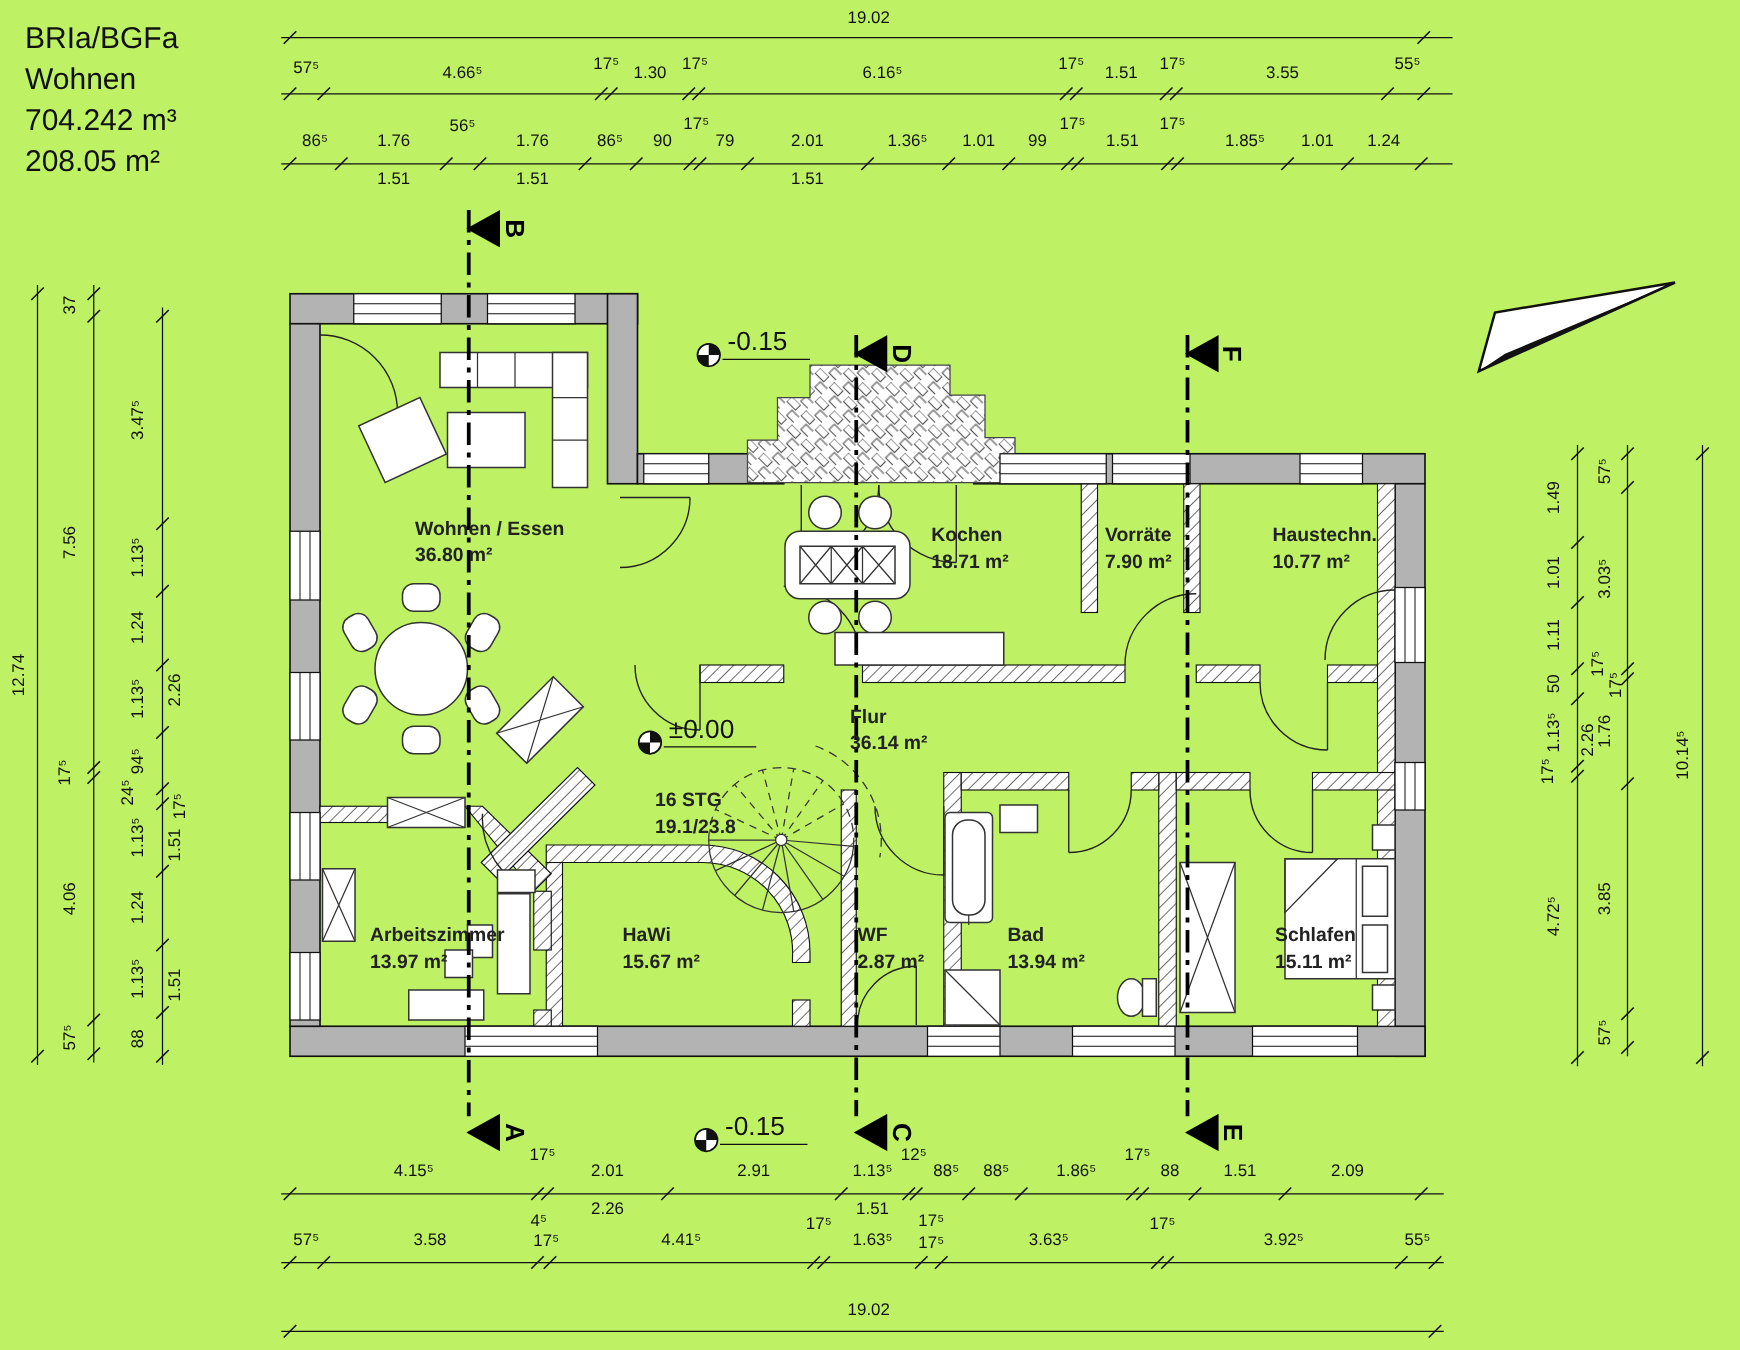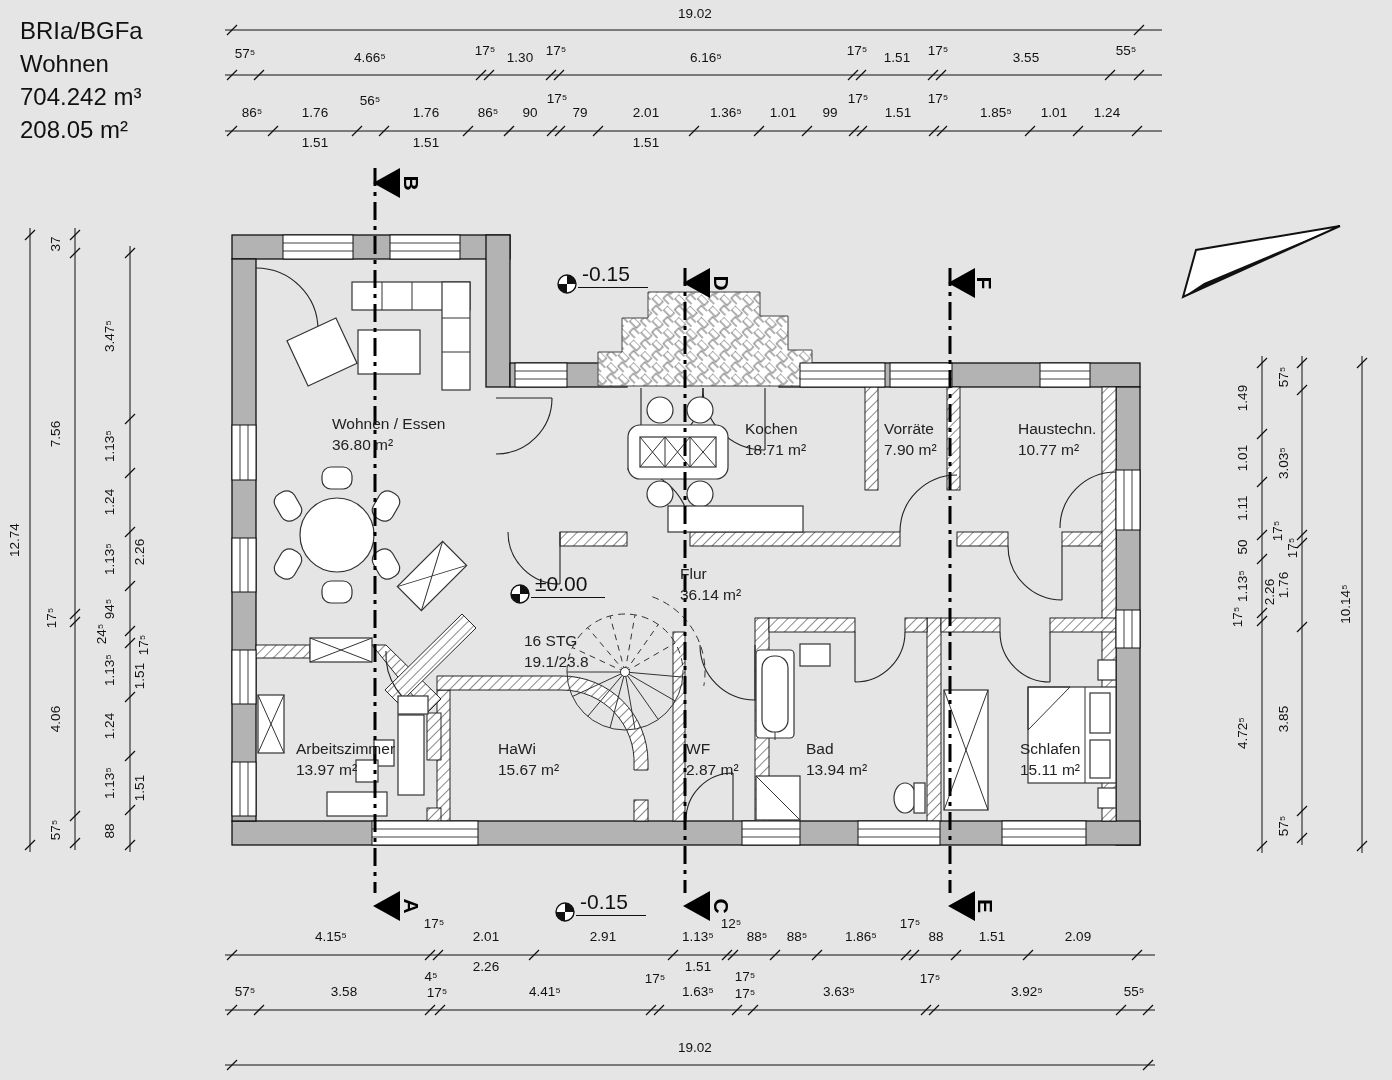--- a/index.html
+++ b/index.html
@@ -1,29 +1,29 @@
 <!DOCTYPE html>
 <html><head>
 <meta charset="utf-8">
 <style>
   html,body{margin:0;padding:0;background:#fff;}
-  #page{position:relative;width:1392px;height:1080px;background:#e5e5e5;
+  #page{position:relative;width:1392px;height:1080px;background:#bef264;
         font-family:"Liberation Sans",sans-serif;color:#1a1a1a;overflow:hidden;}
   #plan-svg{position:absolute;left:0;top:0;}
   svg{font-family:"Liberation Sans",sans-serif;}
   .win rect{fill:#fff;stroke:#111;stroke-width:1;}
   .win path{stroke:#111;stroke-width:.8;fill:none;}
   .door{stroke:#222;stroke-width:1.1;fill:none;}
   .furn{stroke:#333;stroke-width:1.2;fill:#fff;}
   .furn-line{stroke:#333;stroke-width:1;fill:none;}
   .dim-text{font-size:13.5px;fill:#111;}
   .meta{position:absolute;left:20px;top:14px;font-size:24px;line-height:33px;color:#111;}
   .title{position:absolute;left:744px;top:196px;font-size:27px;font-weight:bold;color:#7e7e7e;
          border-bottom:2.5px solid #7e7e7e;padding-bottom:2px;letter-spacing:1px;}
-  .room-label{position:absolute;font-size:15.5px;line-height:21px;white-space:nowrap;color:#222;}
+  .room-label{position:absolute;font-size:15.5px;line-height:21px;white-space:nowrap;color:#222;font-weight:bold;}
   .room-label span{display:block;}
   .sect-marker{position:absolute;display:flex;align-items:center;height:32px;}
   .sect-letter{font-size:21px;font-weight:bold;transform:rotate(90deg);margin-left:3px;color:#000;}
   .level-marker{position:absolute;display:flex;align-items:center;}
   .level-label{font-size:21px;color:#111;border-bottom:1.6px solid #111;
                padding:0 18px 1px 4px;transform:translateY(-9px);}
 </style>
 </head>
 <body>
 

